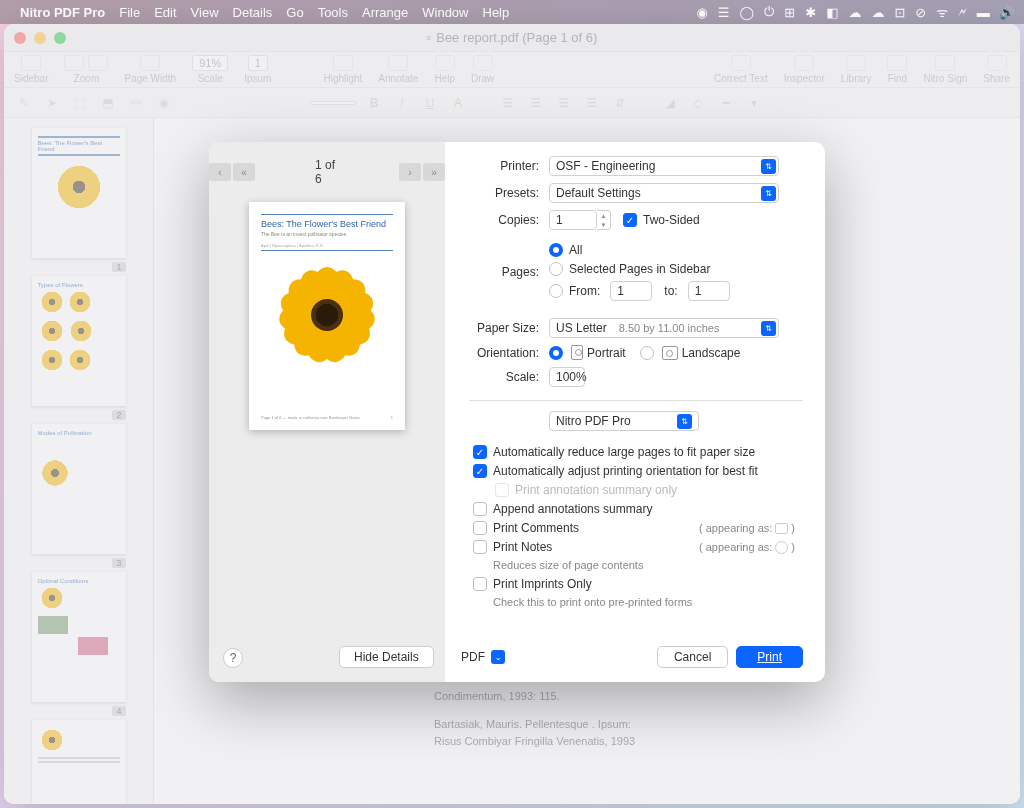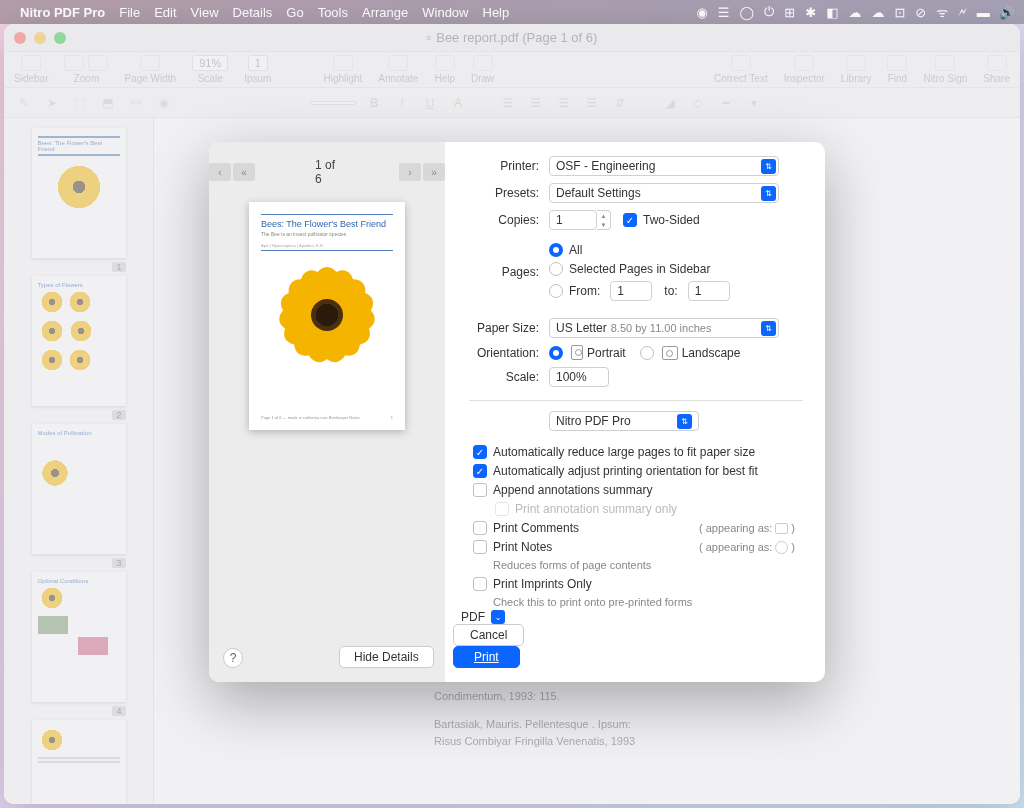--- a/index.html
+++ b/index.html
@@ -80,26 +80,26 @@
 .hr-sep { height:1px; background:#e0e0e0; margin:6px 0 10px 24px; }
 .app-select { width:150px; height:20px; border:1px solid #d0d0d0; border-radius:4px; padding:0 6px; display:flex; align-items:center; justify-content:space-between; margin-left:104px; font-size:12px; position:relative; margin-bottom:14px; }
 .app-select .arrow { width:15px; height:15px; background:#0a66ff; border-radius:3px; color:#fff; font-size:8px; display:flex; align-items:center; justify-content:center; }
 .opt-line { display:flex; align-items:center; margin-left:28px; margin-bottom:5px; font-size:12px; }
 .opt-line.indent { margin-left:50px; color:#bbb; }
 .opt-help { font-size:11px; color:#888; margin-left:48px; margin-bottom:6px; }
 .appearing { margin-left:auto; margin-right:8px; color:#888; font-size:11px; display:flex; align-items:center; gap:3px; }
 .tiny-radio { width:13px; height:13px; border:1px solid #ccc; border-radius:50%; }
 .tiny-square { width:13px; height:11px; border:1px solid #ccc; border-radius:2px; }
 
-.dlg-footer { position:absolute; bottom:14px; left:0; right:22px; display:flex; align-items:flex-start;flex-direction:column; }
+.dlg-footer { position:absolute; bottom:14px; left:0; right:22px; display:flex; align-items:center; }
 .pdf-menu { margin-left:16px; display:flex; align-items:center; gap:6px; color:#333; font-size:12px; }
 .pdf-menu .caret { width:14px; height:14px; background:#0a66ff; border-radius:3px; display:flex; align-items:center; justify-content:center; color:#fff; font-size:8px; }
 .btn { padding:3px 16px; border-radius:5px; font-size:12px; border:1px solid #ccc; background:#fff; margin-left:8px; }
 .btn.primary { background:#0a66ff; color:#fff; border-color:#0a66ff; padding:3px 20px;text-decoration:underline; }
-.paper-detail { color:#888; font-size:11px; margin-left:4px; }
+.paper-detail { color:#888; font-size:11px; margin-left:12px; }
 .orient-icon { width:16px; height:14px; border:1px solid #999; border-radius:2px; display:inline-block; margin:0 4px 0 2px; vertical-align:middle; position:relative; }
 .orient-icon.portrait { width:12px; height:15px; }
 .orient-icon::after { content:""; position:absolute; width:5px; height:5px; border:1px solid #999; border-radius:50%; top:3px; left:3px; }
 
 
 .doc-text { position:absolute; left:430px; top:664px; font-size:11px; color:#666; line-height:1.6; }
 </style>
 </head>
 <body>
 
@@ -430,63 +430,63 @@
       <span class="radio on"></span>
       <span class="orient-icon portrait"></span>
       <span>Portrait</span>
       <span style="width:14px"></span>
       <span class="radio"></span>
       <span class="orient-icon"></span>
       <span>Landscape</span>
     </div>
     <div class="row">
       <span class="lbl">Scale:</span>
-      <div class="num-input" style="width:60px">100%</div>
+      <div class="num-input" style="width:36px">100%</div>
     </div>
     <div class="hr-sep"></div>
     <div class="app-select">
         <span>Nitro PDF Pro</span>
         <span class="arrow">⇅</span>
       </div>
 
     <div class="opt-line">
         <span class="check on">✓</span>
         <span>Automatically reduce large pages to fit paper size</span>
       </div>
     <div class="opt-line">
         <span class="check on">✓</span>
         <span>Automatically adjust printing orientation for best fit</span>
       </div>
+    <div class="opt-line indent">
+        <span class="check" style="opacity:0.4"></span>
+        <span>Print annotation summary only</span>
+      </div>
     <div class="opt-line">
         <span class="check"></span>
         <span>Append annotations summary</span>
-      </div>
-    <div class="opt-line indent">
-        <span class="check" style="opacity:0.4"></span>
-        <span>Print annotation summary only</span>
       </div>
     <div class="opt-line">
         <span class="check"></span>
         <span>Print Comments</span>
       <span class="appearing">
           <span>( appearing as:</span>
           <span class="tiny-square"></span>
           <span>)</span>
         </span>
     </div>
     <div class="opt-line">
         <span class="check"></span>
         <span>Print Notes</span>
       <span class="appearing">
           <span>( appearing as:</span>
           <span class="tiny-radio"></span>
           <span>)</span>
         </span>
     </div>
-    <div class="opt-help">Reduces forms of page contents</div>
+    <div class="opt-help">Reduces size of page contents</div>
     <div class="opt-line">
         <span class="check"></span>
         <span>Print Imprints Only</span>
       </div>
     <div class="opt-help">Check this to print onto pre-printed forms</div>
 
     <div class="dlg-footer">
       <div class="pdf-menu">
           <span>PDF</span>
           <span class="caret">⌄</span>

